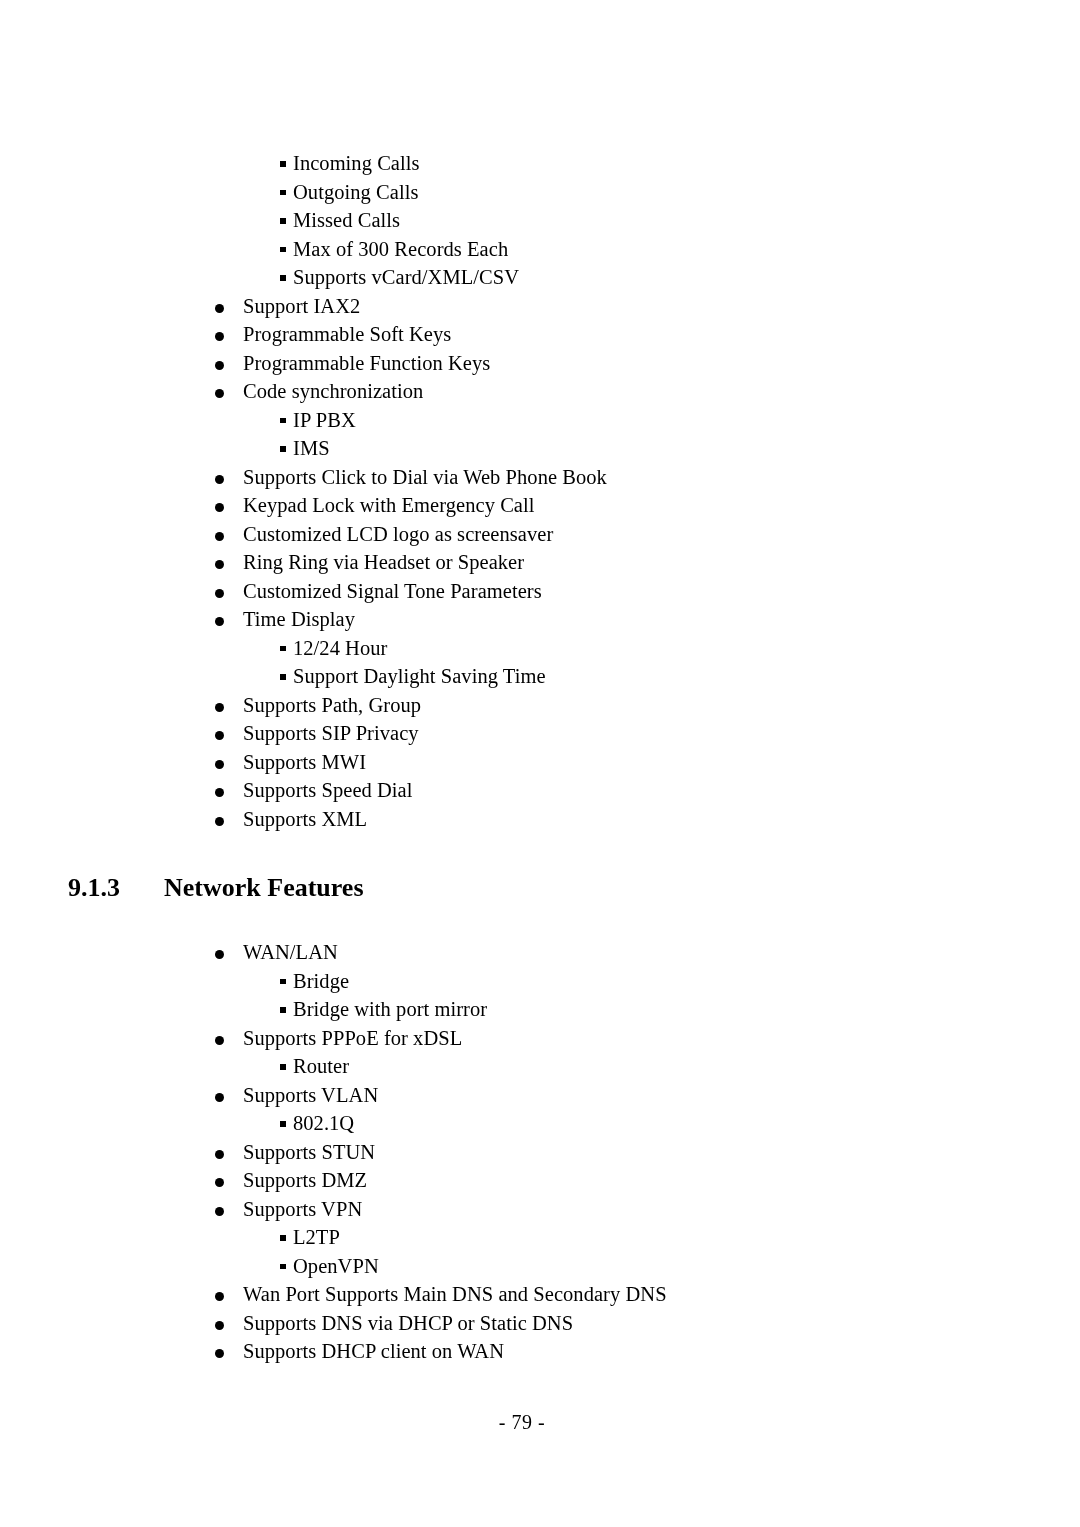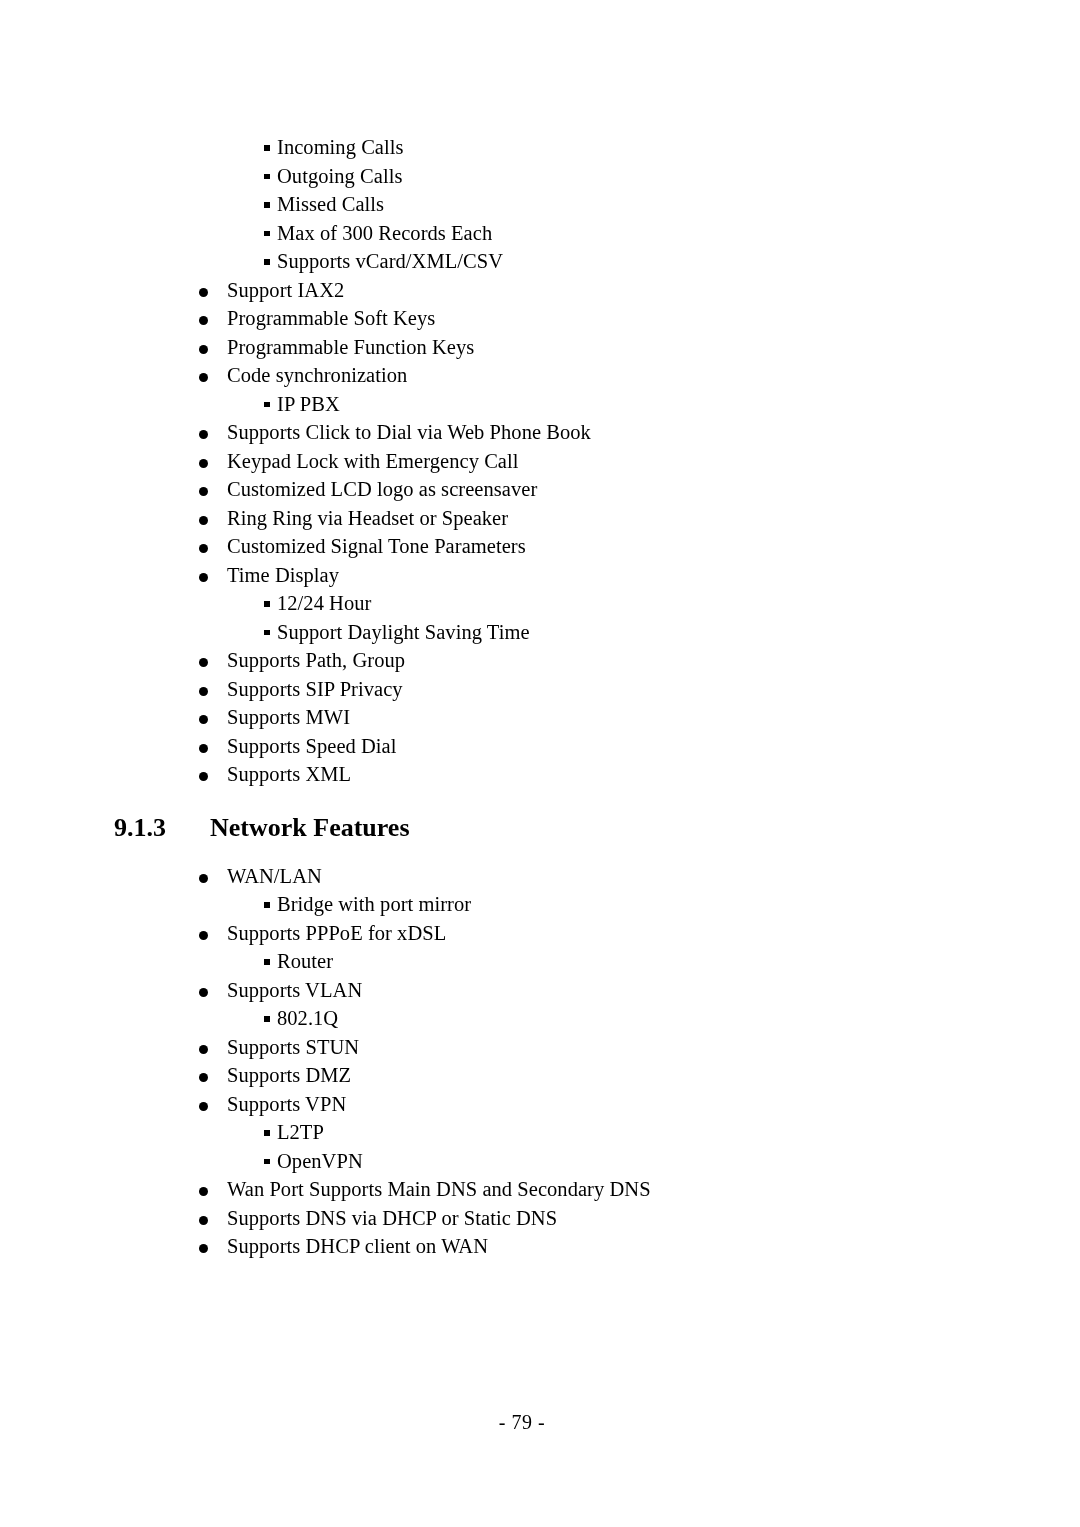--- a/index.html
+++ b/index.html
@@ -21,21 +21,21 @@
   .content {
     position: absolute;
     left: 0;
     top: 0;
     width: 1080px;
   }
 
   
   .list {
     list-style: none;
-    margin: 0;
+    margin: 16px;
     padding: 0;
   }
   .li {
     position: relative;
     font-size: 20.5px;
     line-height: 28.5px;
     height: 28.5px;
     white-space: nowrap;
     letter-spacing: 0.05px;
   }
@@ -67,21 +67,21 @@
 
   
   .heading {
     position: relative;
     margin: 0;
     font-size: 26px;
     font-weight: bold;
     line-height: 34px;
     height: 34px;
     white-space: nowrap;
-    padding-left: 114px;
+    padding-left: 68px;
   }
   .heading .num {
     display: inline-block;
     width: 96px;
   }
 
   .spacer-before-heading { height: 22px; }
   .spacer-after-heading  { height: 17px; }
 
   .top-gap { height: 133px; }
@@ -114,20 +114,21 @@
         <li class="li lvl2"><span class="bullet"></span><span>Incoming Calls</span></li>
         <li class="li lvl2"><span class="bullet"></span><span>Outgoing Calls</span></li>
         <li class="li lvl2"><span class="bullet"></span><span>Missed Calls</span></li>
         <li class="li lvl2"><span class="bullet"></span><span>Max of 300 Records Each</span></li>
         <li class="li lvl2"><span class="bullet"></span><span>Supports vCard/XML/CSV</span></li>
         <li class="li lvl1"><span class="bullet"></span><span>Support IAX2</span></li>
         <li class="li lvl1"><span class="bullet"></span><span>Programmable Soft Keys</span></li>
         <li class="li lvl1"><span class="bullet"></span><span>Programmable Function Keys</span></li>
         <li class="li lvl1"><span class="bullet"></span><span>Code synchronization</span></li>
         <li class="li lvl2"><span class="bullet"></span><span>IP PBX</span></li>
+        <li class="li lvl2"><span class="bullet"></span><span>IMS</span></li>
         <li class="li lvl1"><span class="bullet"></span><span>Supports Click to Dial via Web Phone Book</span></li>
         <li class="li lvl1"><span class="bullet"></span><span>Keypad Lock with Emergency Call</span></li>
         <li class="li lvl1"><span class="bullet"></span><span>Customized LCD logo as screensaver</span></li>
         <li class="li lvl1"><span class="bullet"></span><span>Ring Ring via Headset or Speaker</span></li>
         <li class="li lvl1"><span class="bullet"></span><span>Customized Signal Tone Parameters</span></li>
         <li class="li lvl1"><span class="bullet"></span><span>Time Display</span></li>
         <li class="li lvl2"><span class="bullet"></span><span>12/24 Hour</span></li>
         <li class="li lvl2"><span class="bullet"></span><span>Support Daylight Saving Time</span></li>
         <li class="li lvl1"><span class="bullet"></span><span>Supports Path, Group</span></li>
         <li class="li lvl1"><span class="bullet"></span><span>Supports SIP Privacy</span></li>
@@ -139,20 +140,21 @@
     <div class="spacer-before-heading"></div>
 
     <h2 class="heading">
       <span class="num">9.1.3</span><span>Network Features</span>
     </h2>
 
     <div class="spacer-after-heading"></div>
 
     <ul class="list" id="list-network">
         <li class="li lvl1"><span class="bullet"></span><span>WAN/LAN</span></li>
+        <li class="li lvl2"><span class="bullet"></span><span>Bridge</span></li>
         <li class="li lvl2"><span class="bullet"></span><span>Bridge with port mirror</span></li>
         <li class="li lvl1"><span class="bullet"></span><span>Supports PPPoE for xDSL</span></li>
         <li class="li lvl2"><span class="bullet"></span><span>Router</span></li>
         <li class="li lvl1"><span class="bullet"></span><span>Supports VLAN</span></li>
         <li class="li lvl2"><span class="bullet"></span><span>802.1Q</span></li>
         <li class="li lvl1"><span class="bullet"></span><span>Supports STUN</span></li>
         <li class="li lvl1"><span class="bullet"></span><span>Supports DMZ</span></li>
         <li class="li lvl1"><span class="bullet"></span><span>Supports VPN</span></li>
         <li class="li lvl2"><span class="bullet"></span><span>L2TP</span></li>
         <li class="li lvl2"><span class="bullet"></span><span>OpenVPN</span></li>

